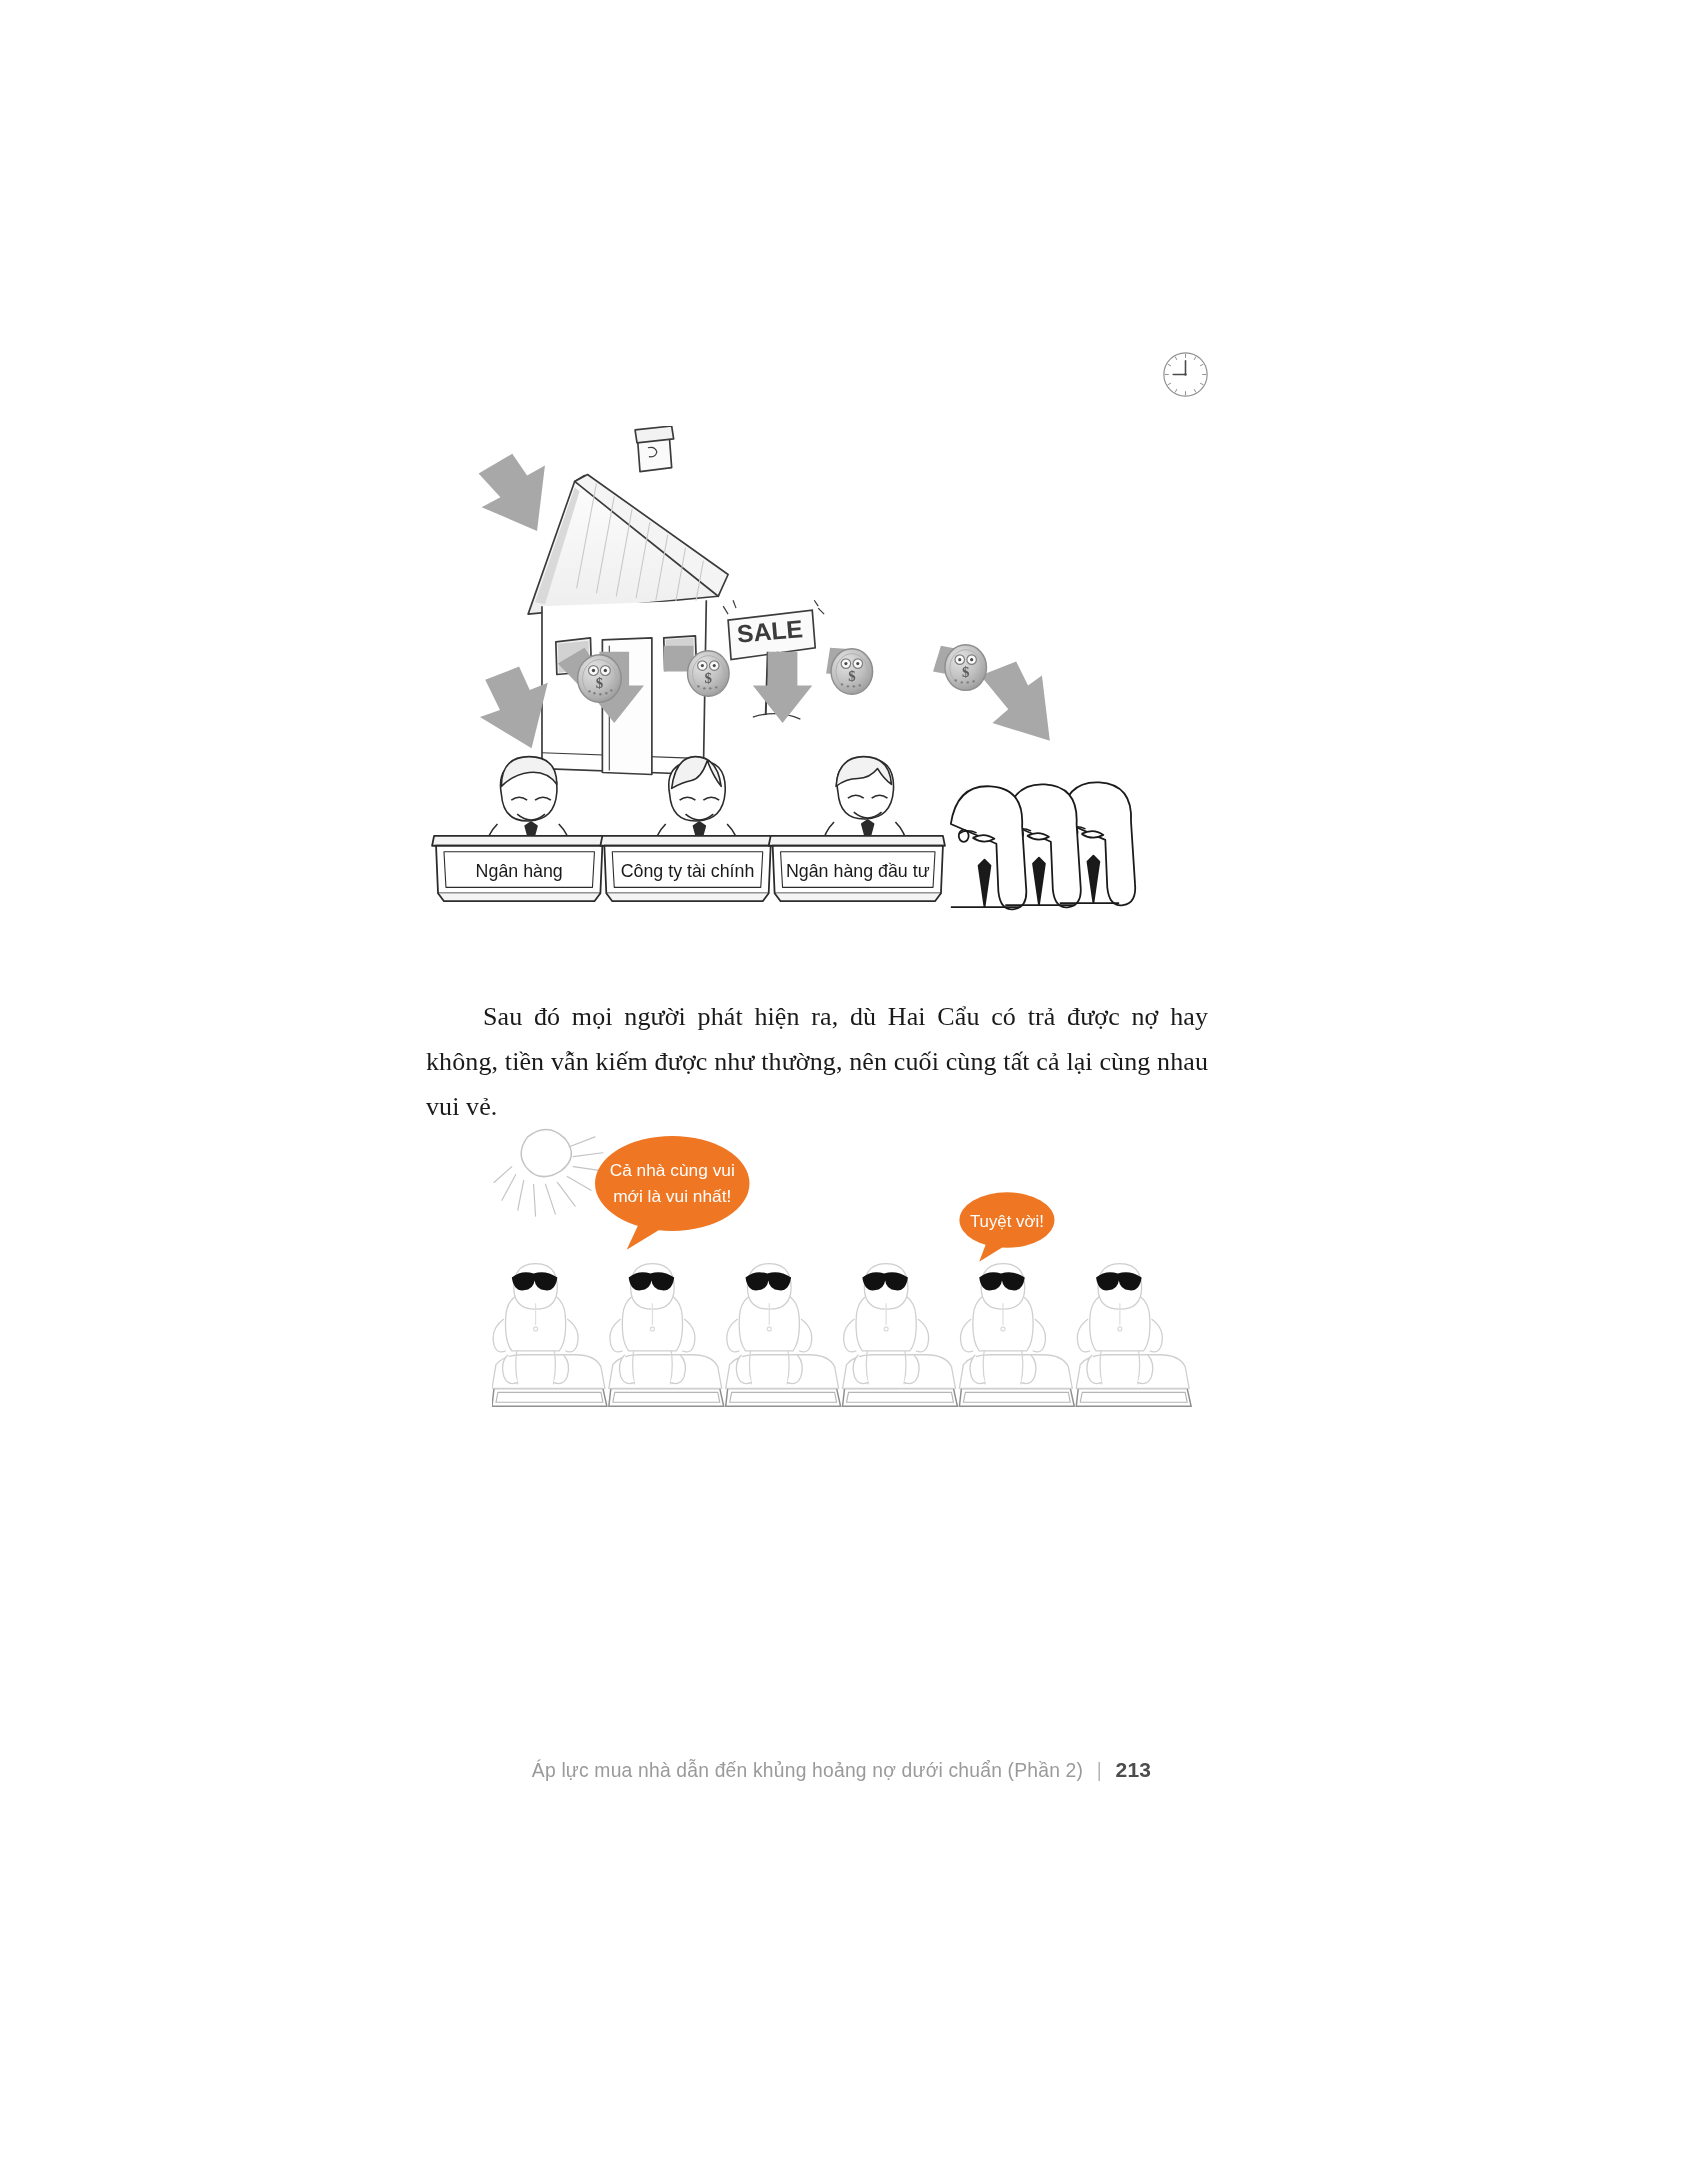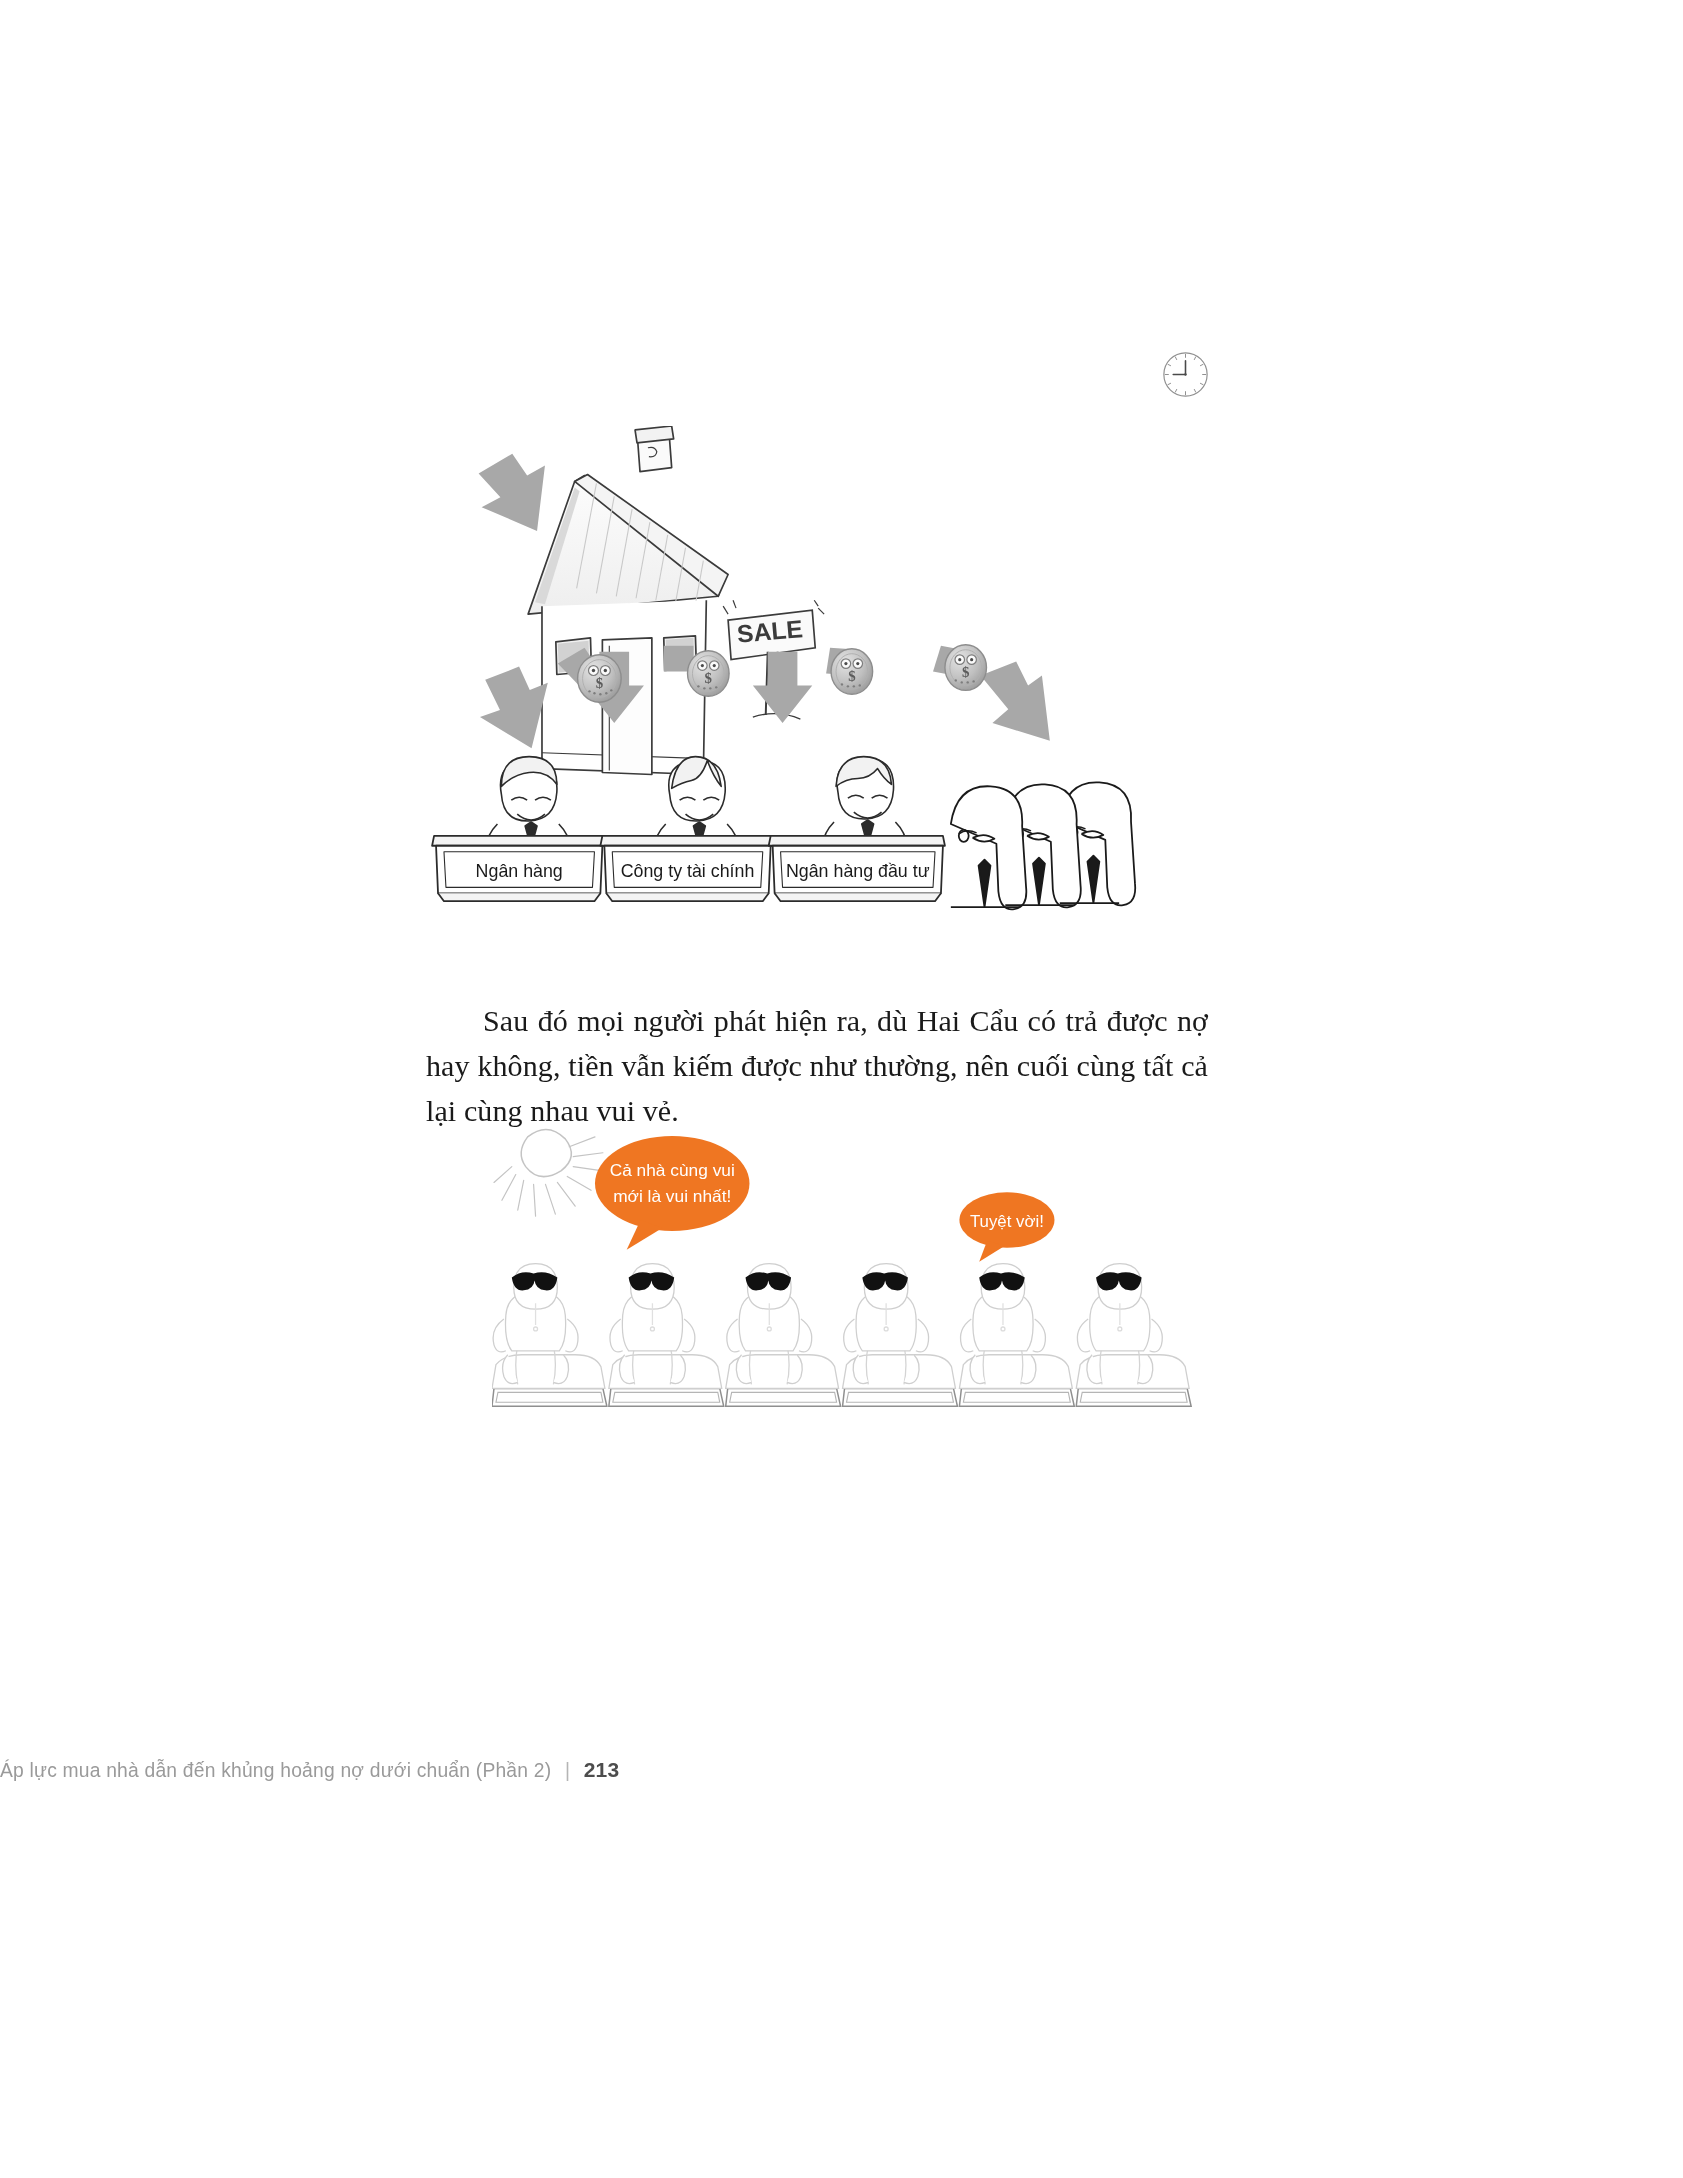--- a/index.html
+++ b/index.html
@@ -33,21 +33,21 @@
     width: 822px;
     height: 495px;
   }
 
   
   .body-text {
     position: absolute;
     left: 426px;
     width: 782px;
     font-family: "Liberation Serif", serif;
-    font-size: 30px;
+    font-size: 26px;
     line-height: 45px;
     color: #1a1a1a;
     text-align: justify;
     text-indent: 57px;
     letter-spacing: 0.1px;
   }
   .p1 { top: 968px; }
   .p2 { top: 1493px; }
   .p3 { top: 1562px; }
 
@@ -59,21 +59,21 @@
     width: 713px;
     height: 337px;
   }
 
   
   .footer {
     position: absolute;
     left: 0;
     top: 1758px;
     width: 1683px;
-    text-align: left;
+    text-align: center;
     font-family: "Liberation Sans", sans-serif;
     font-size: 19.3px;
     color: #9a9a9a;
     letter-spacing: 0.2px;
     white-space: nowrap;
   }
   .footer .sep { margin: 0 8px; color: #b5b5b5; }
   .footer .pagenum {
     font-weight: bold;
     color: #4d4d4d;

